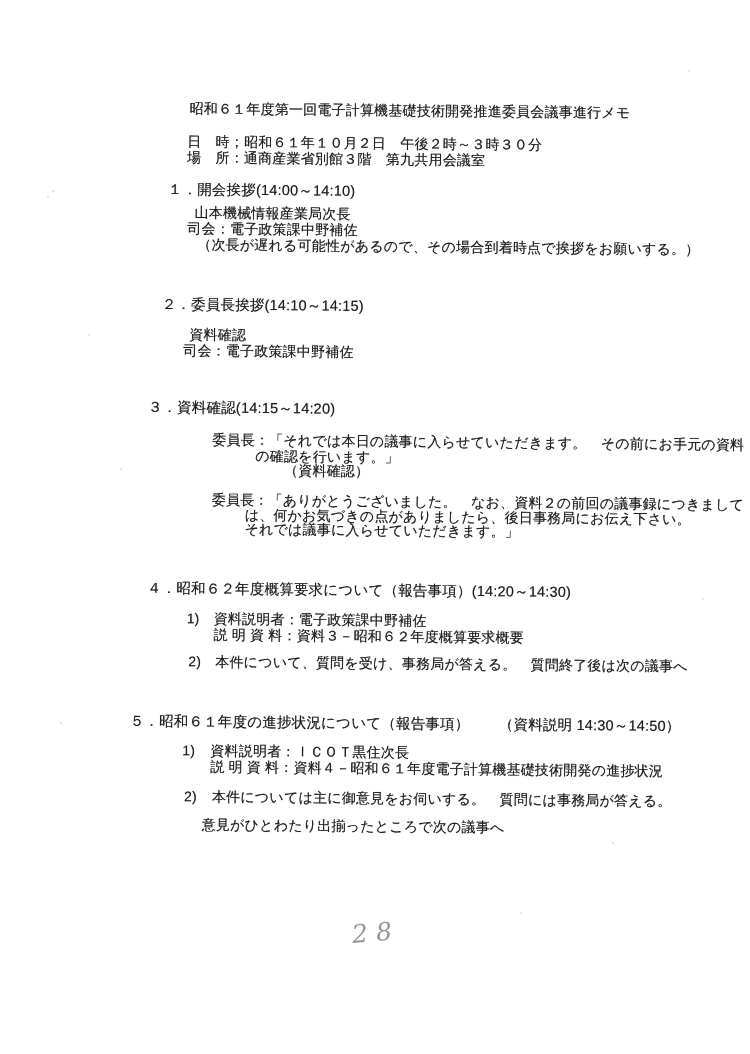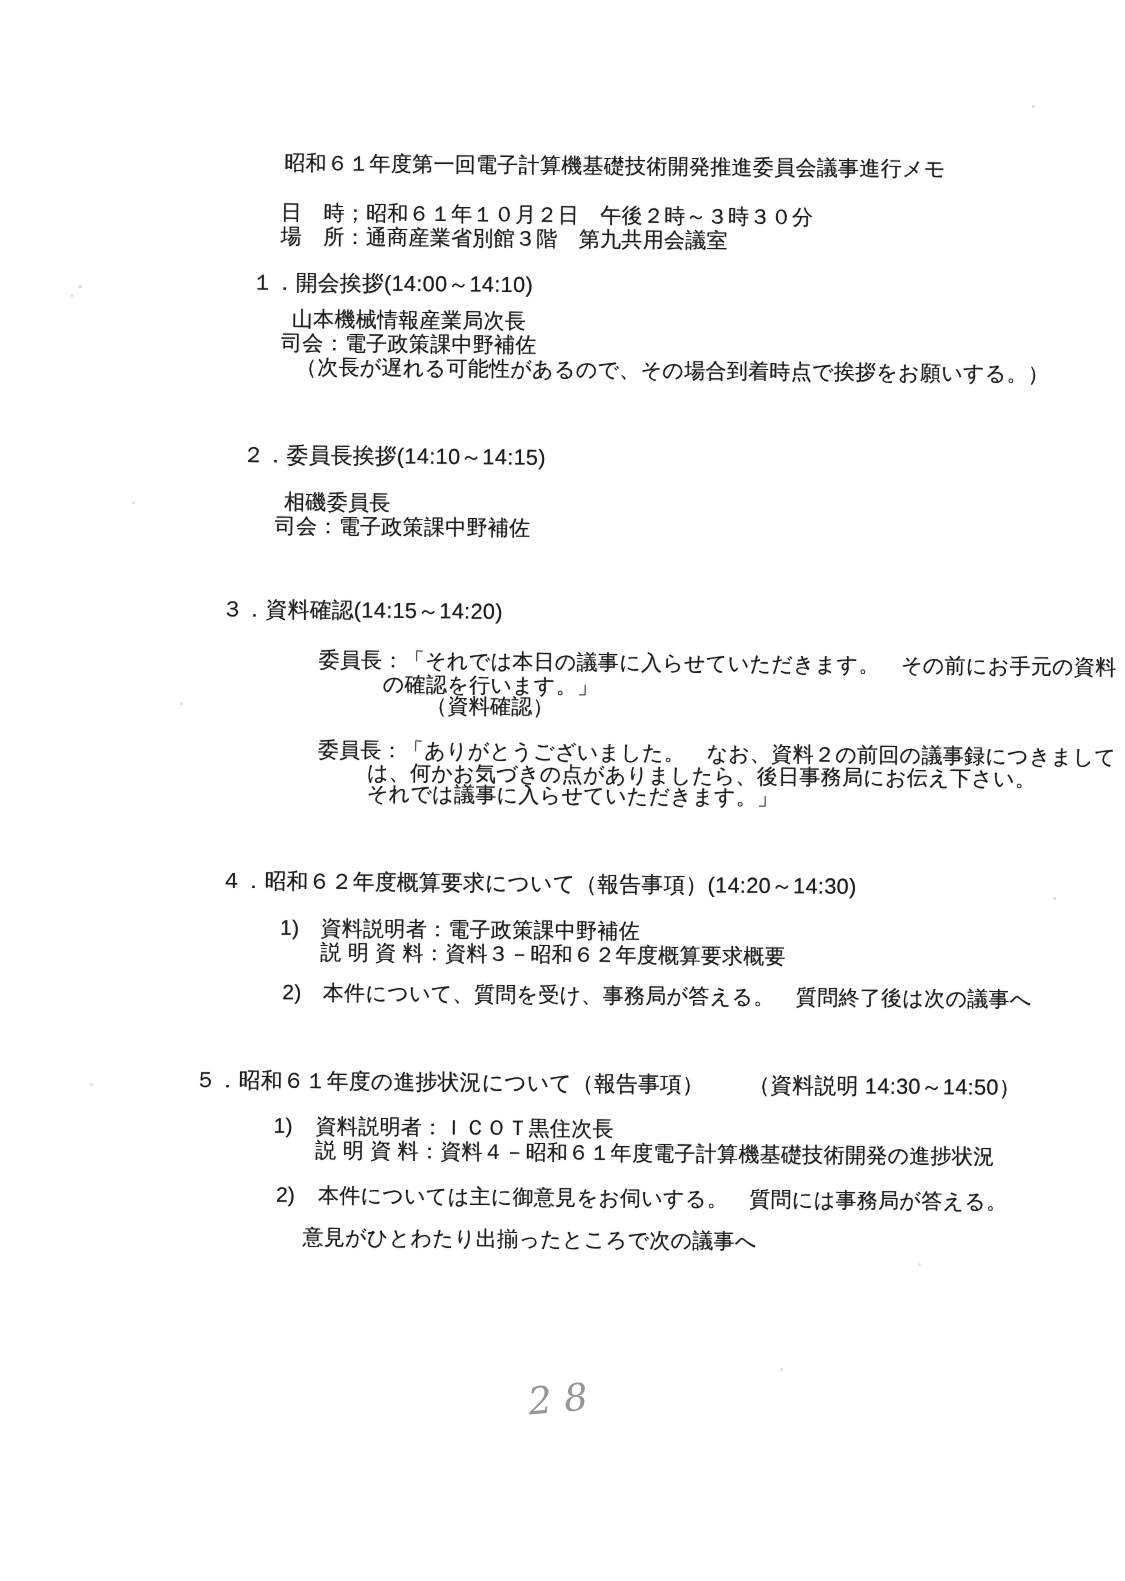--- a/index.html
+++ b/index.html
@@ -53,21 +53,21 @@
     <div class="ln" style="left:186px; top:100px;">昭和６１年度第一回電子計算機基礎技術開発推進委員会議事進行メモ</div>
     <div class="ln" style="left:184px; top:133px;">日　時；昭和６１年１０月２日　午後２時～３時３０分</div>
     <div class="ln" style="left:184px; top:149px;">場　所：通商産業省別館３階　第九共用会議室</div>
 
     <div class="ln heading" style="left:165px; top:181px;">１．開会挨拶(14:00～14:10)</div>
     <div class="ln" style="left:192px; top:204px;">山本機械情報産業局次長</div>
     <div class="ln" style="left:185px; top:220px;">司会：電子政策課中野補佐</div>
     <div class="ln" style="left:195px; top:236px;">（次長が遅れる可能性があるので、その場合到着時点で挨拶をお願いする。）</div>
 
     <div class="ln heading" style="left:160px; top:296px;">２．委員長挨拶(14:10～14:15)</div>
-    <div class="ln" style="left:188px; top:326px;">相磯委員長</div>
+    <div class="ln" style="left:188px; top:326px;">資料確認</div>
     <div class="ln" style="left:182px; top:342px;">司会：電子政策課中野補佐</div>
 
     <div class="ln heading" style="left:147px; top:399px;">３．資料確認(14:15～14:20)</div>
     <div class="ln" style="left:212px; top:431px;">委員長：「それでは本日の議事に入らせていただきます。　その前にお手元の資料</div>
     <div class="ln" style="left:255px; top:447px;">の確認を行います。」</div>
     <div class="ln" style="left:284px; top:461px;">（資料確認）</div>
     <div class="ln" style="left:212px; top:491px;">委員長：「ありがとうございました。　なお、資料２の前回の議事録につきまして</div>
     <div class="ln" style="left:245px; top:506px;">は、何かお気づきの点がありましたら、後日事務局にお伝え下さい。</div>
     <div class="ln" style="left:245px; top:520px;">それでは議事に入らせていただきます。」</div>
 

